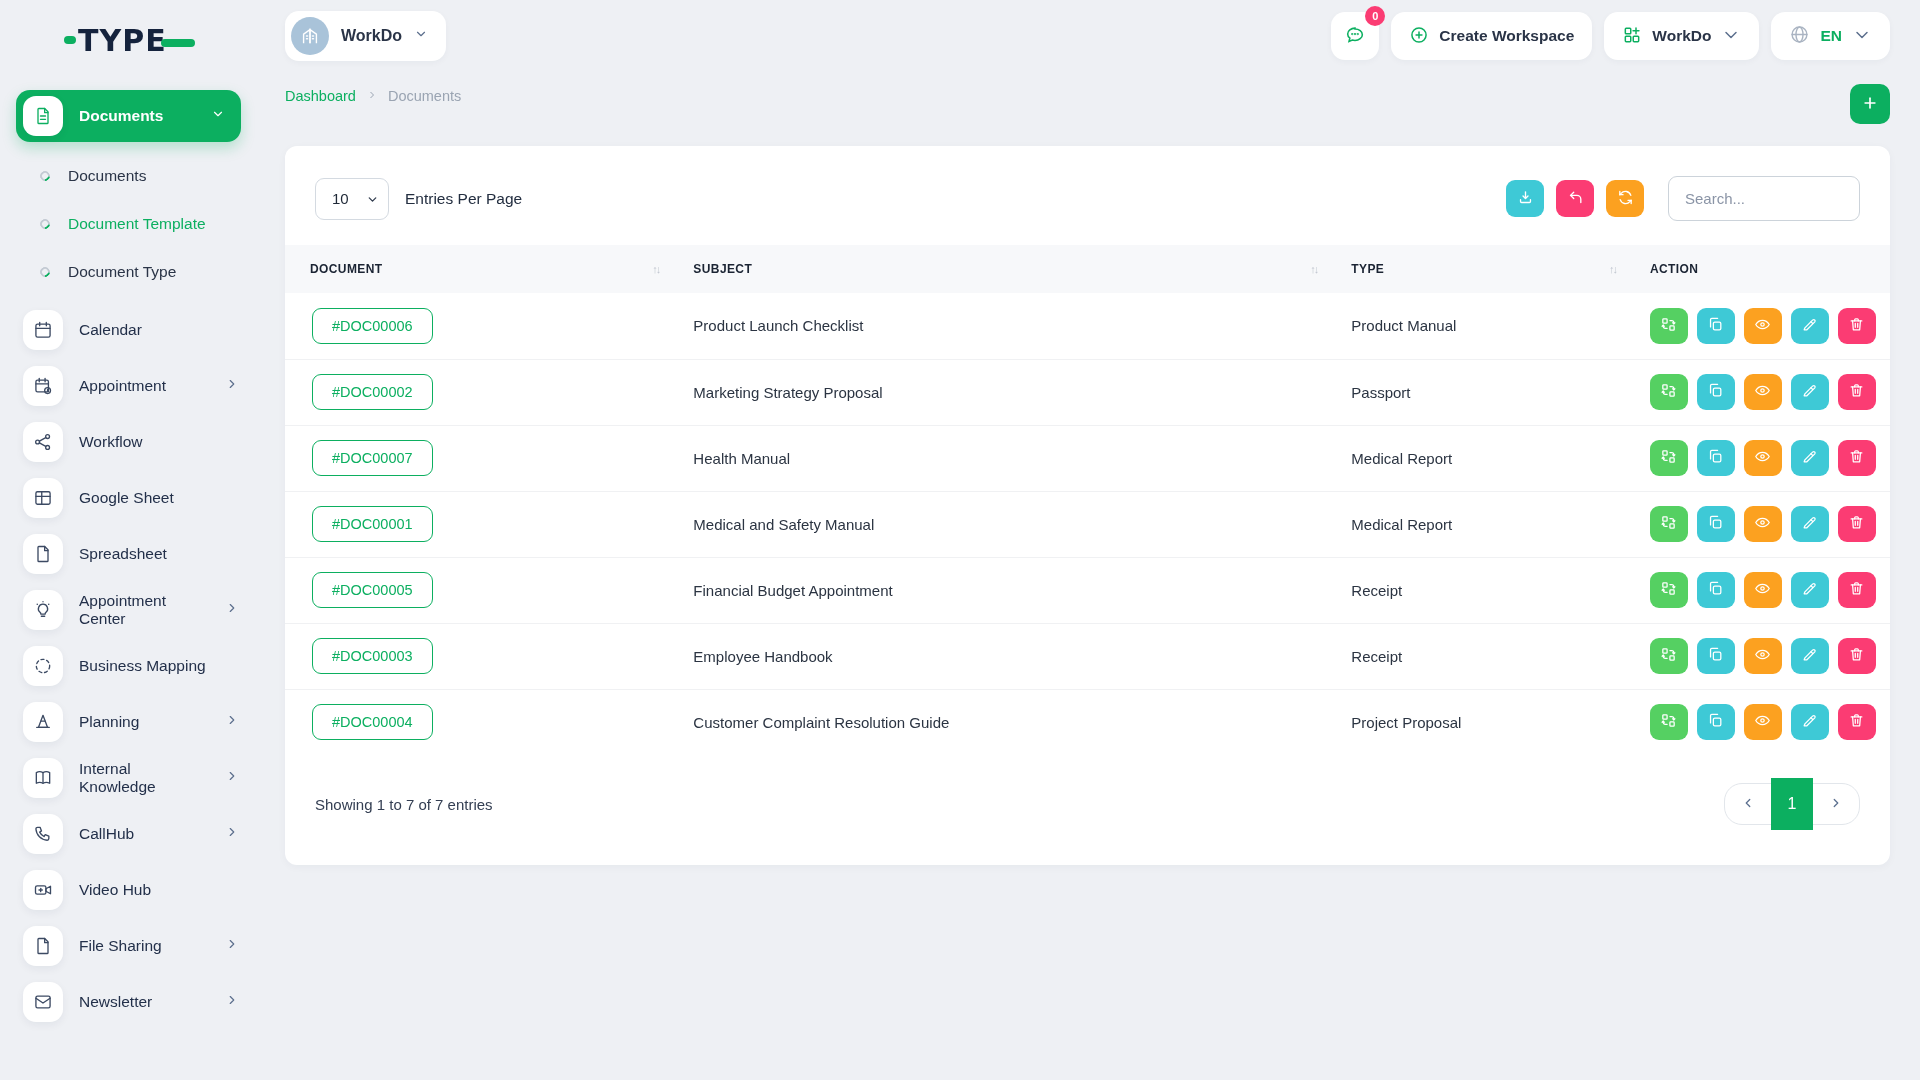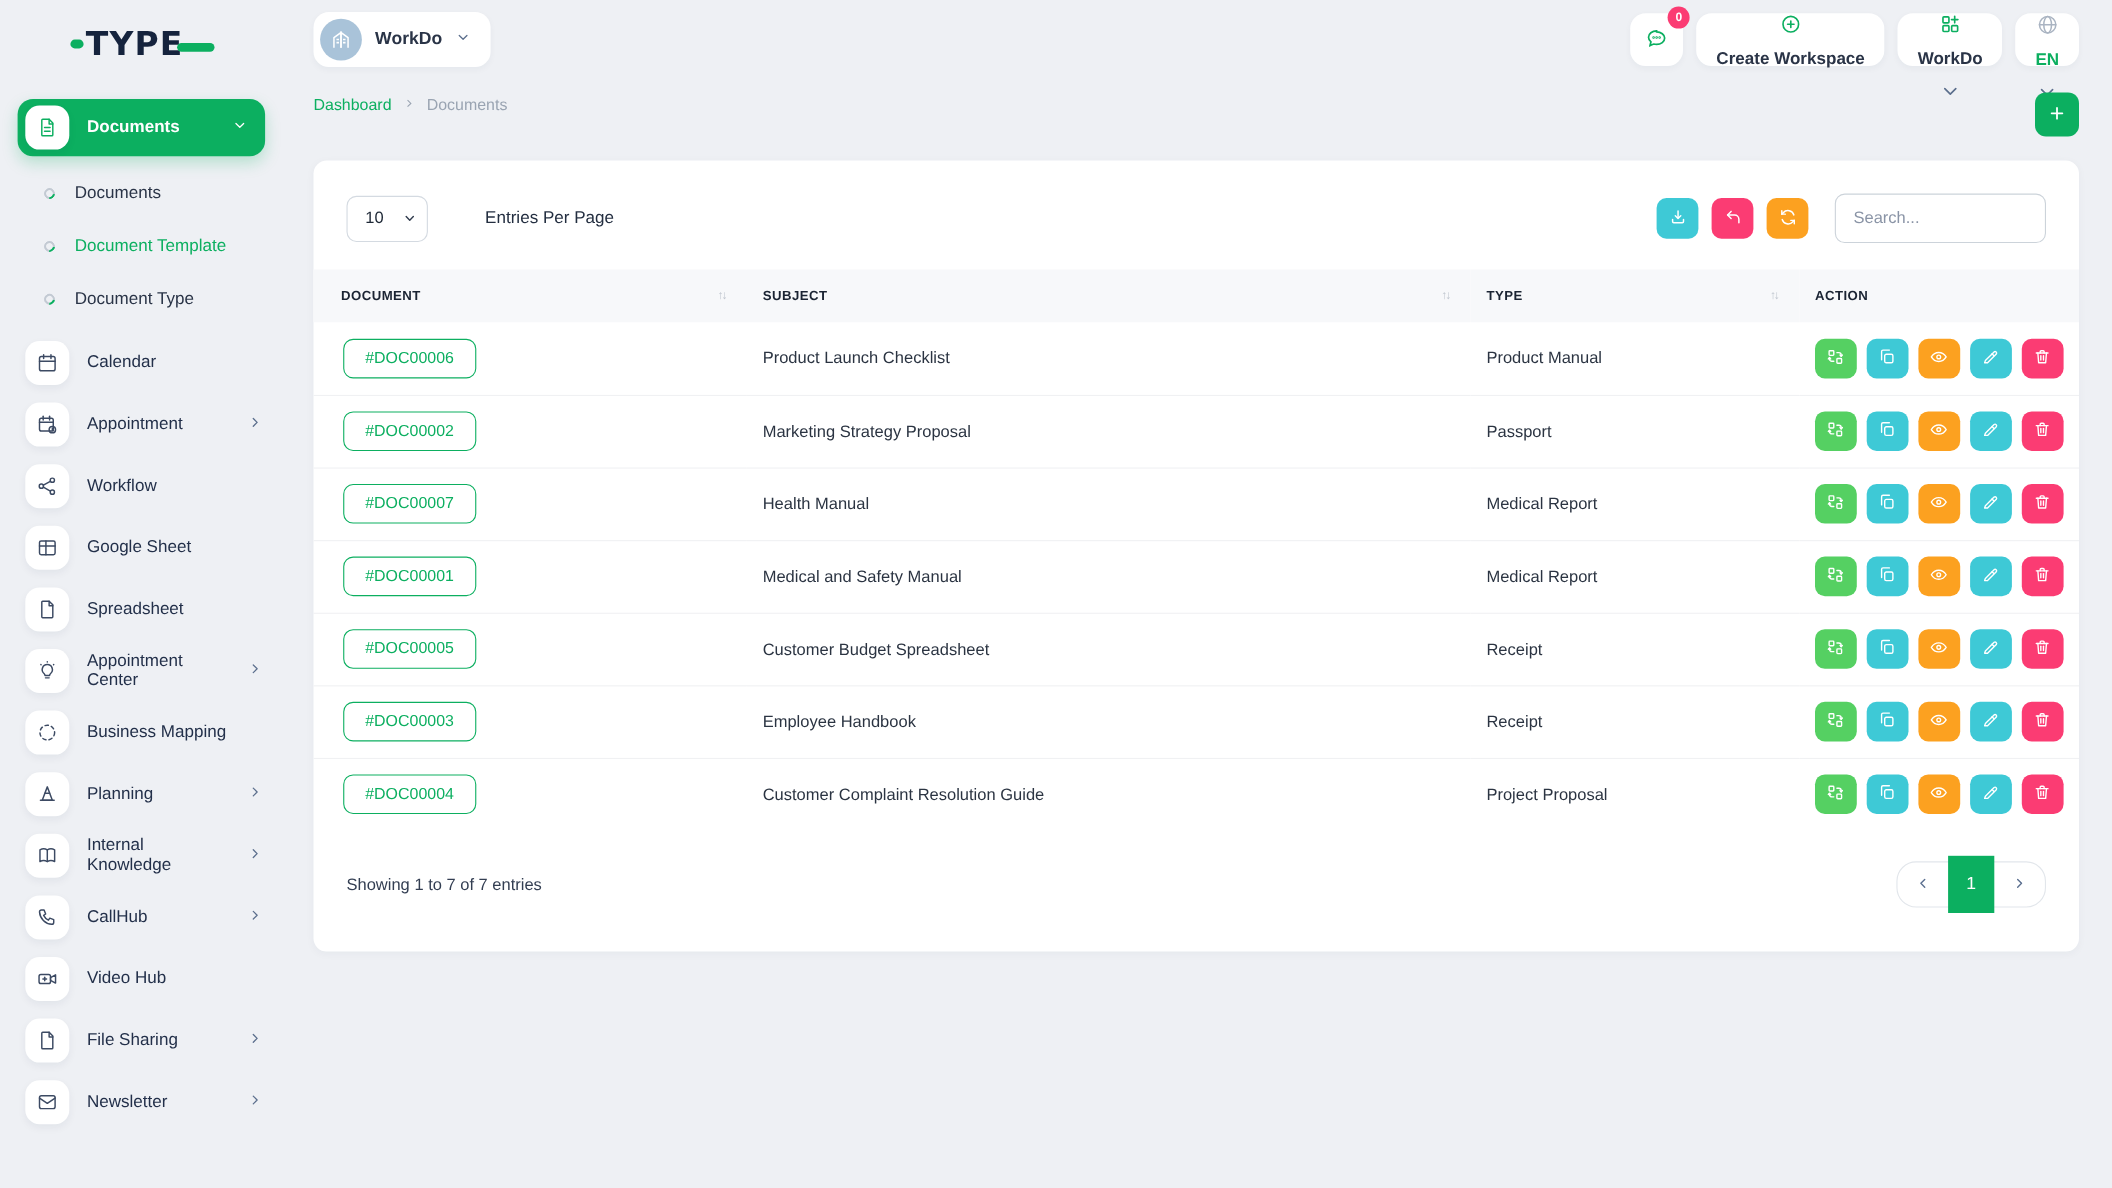--- a/index.html
+++ b/index.html
@@ -46,36 +46,36 @@
   .main{ flex:1; display:flex; flex-direction:column; padding:0 30px 0 20px; }
   .topbar{ height:64px; display:flex; align-items:center; justify-content:space-between; padding-top:8px; }
   .chip{ background:#fff; border-radius:14px; height:50px; display:flex; align-items:center; gap:12px; padding:0 18px 0 6px; cursor:pointer; box-shadow:0 2px 6px rgba(25,40,70,.04); }
   .avatar{ width:38px; height:38px; border-radius:50%; background:#a9c3d9; display:flex; align-items:center; justify-content:center; }
   .avatar svg{ width:22px; height:22px; stroke:#fff; fill:none; stroke-width:1.5; }
   .chip .wname{ font-size:16px; font-weight:600; color:#2a3447; }
   .top-right{ display:flex; align-items:center; gap:12px; }
   .icon-btn-top{ position:relative; width:48px; height:48px; background:#fff; border:none; border-radius:14px; display:flex; align-items:center; justify-content:center; cursor:pointer; box-shadow:0 2px 6px rgba(25,40,70,.04); }
   .icon-btn-top svg{ width:22px; height:22px; fill:none; stroke:var(--green); stroke-width:1.7; stroke-linecap:round; }
   .badge{ position:absolute; top:-6px; right:-6px; min-width:20px; height:20px; border-radius:50%; background:var(--pink); color:#fff; font-size:11px; font-weight:700; display:flex; align-items:center; justify-content:center; }
-  .pill-btn{ height:48px; background:#fff; border:none; border-radius:14px; display:flex; align-items:center; gap:10px; padding:0 18px; cursor:pointer; font-family:inherit; box-shadow:0 2px 6px rgba(25,40,70,.04);flex-direction:column; }
+  .pill-btn{ height:48px; background:#fff; border:none; border-radius:14px; display:flex; align-items:center; gap:10px; padding:0 18px; cursor:pointer; font-family:inherit; box-shadow:0 2px 6px rgba(25,40,70,.04); }
   .pill-btn svg{ width:20px; height:20px; fill:none; stroke-width:1.8; stroke-linecap:round; stroke-linejoin:round; }
   .pill-btn .plabel{ font-size:15.5px; font-weight:600; color:#2a3447; }
   .pill-btn .en{ color:var(--green); font-weight:700; }
   
   .page-head{ display:flex; justify-content:space-between; align-items:flex-start; margin-top:14px; }
   .page-title{ font-size:25px; font-weight:700; color:#17202e; letter-spacing:.2px; }
   .breadcrumb{ margin-top:10px; display:flex; align-items:center; gap:10px; font-size:14.5px; }
   .breadcrumb a{ color:var(--green); text-decoration:none; cursor:pointer; }
   .breadcrumb .sep svg{ width:12px; height:12px; stroke:#9aa4b2; fill:none; stroke-width:2; }
   .breadcrumb .current{ color:#9aa4b2; }
   .add-btn{ width:40px; height:40px; border:none; border-radius:10px; background:var(--green); color:#fff; cursor:pointer; display:flex; align-items:center; justify-content:center; margin-top:6px; }
   .add-btn svg{ width:18px; height:18px; stroke:#fff; stroke-width:2.2; fill:none; stroke-linecap:round; }
   
   .card{ background:#fff; border-radius:12px; margin-top:22px; box-shadow:0 2px 8px rgba(25,40,70,.04); }
-  .toolbar{ display:flex; align-items:center; padding:30px 30px 24px 30px;gap:36px; }
+  .toolbar{ display:flex; align-items:center; padding:30px 30px 24px 30px; }
   .select-wrap{ position:relative; }
   .select-wrap select{
     appearance:none; -webkit-appearance:none; width:74px; height:42px; border:1px solid #d4dae1;
     border-radius:9px; font-size:15px; color:#1f2937; padding:0 26px 0 16px; background:#fff;
     font-family:inherit; cursor:pointer;
   }
   .select-wrap .sel-chev{ position:absolute; right:10px; top:14px; pointer-events:none; }
   .select-wrap .sel-chev svg{ width:13px; height:13px; stroke:#313c4e; stroke-width:2.4; fill:none; stroke-linecap:round; stroke-linejoin:round; }
   .entries-label{ margin-left:16px; font-size:15.5px; color:#232e40; }
   .toolbar-right{ margin-left:auto; display:flex; align-items:center; gap:12px; }
@@ -652,21 +652,21 @@
                       <path d="M6.5 7l1 12.5h9l1-12.5"></path>
                       <line x1="10.3" y1="10.5" x2="10.3" y2="16"></line>
                       <line x1="13.7" y1="10.5" x2="13.7" y2="16"></line>
                     </svg></span>
                 </button>
               </div>
             </td>
           </tr>
           <tr>
             <td><span class="doc-badge">#DOC00005</span></td>
-            <td>Customer Budget Spreadsheet</td>
+            <td>Financial Budget Appointment</td>
             <td>Receipt</td>
             <td>
               <div class="actions">
                 <button class="act-btn act-convert" title="convert">
                   <span><svg viewBox="0 0 24 24" style="width:17px;height:17px;fill:none;stroke:#fff;stroke-width:1.8;stroke-linecap:round;stroke-linejoin:round">
                       <rect x="4" y="4" width="6" height="6" rx="1"></rect>
                       <rect x="14" y="14" width="6" height="6" rx="1"></rect>
                       <path d="M14 6.5h2.5a3 3 0 0 1 3 3V11"></path>
                       <path d="M21 9.5l-1.5 1.7L18 9.5"></path>
                       <path d="M10 17.5H7.5a3 3 0 0 1-3-3V13"></path>

